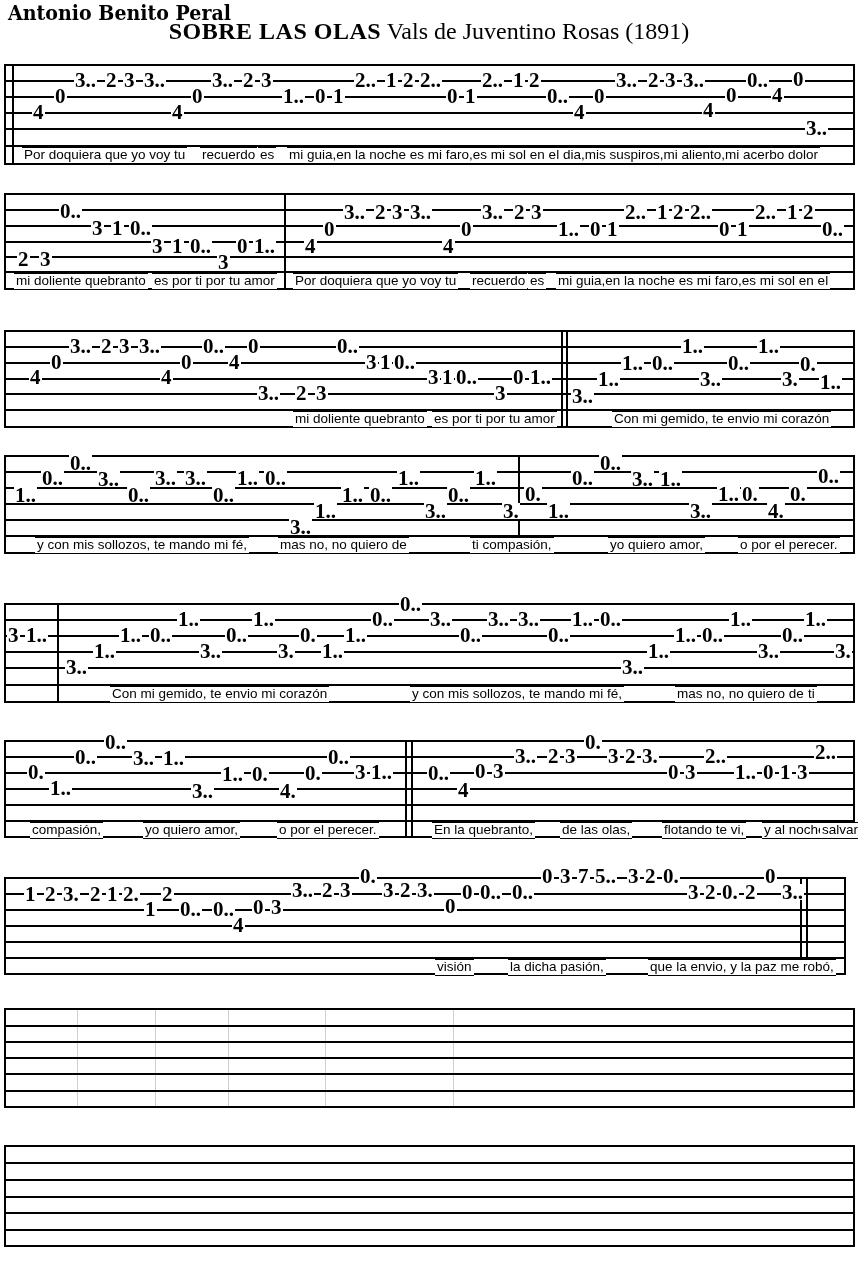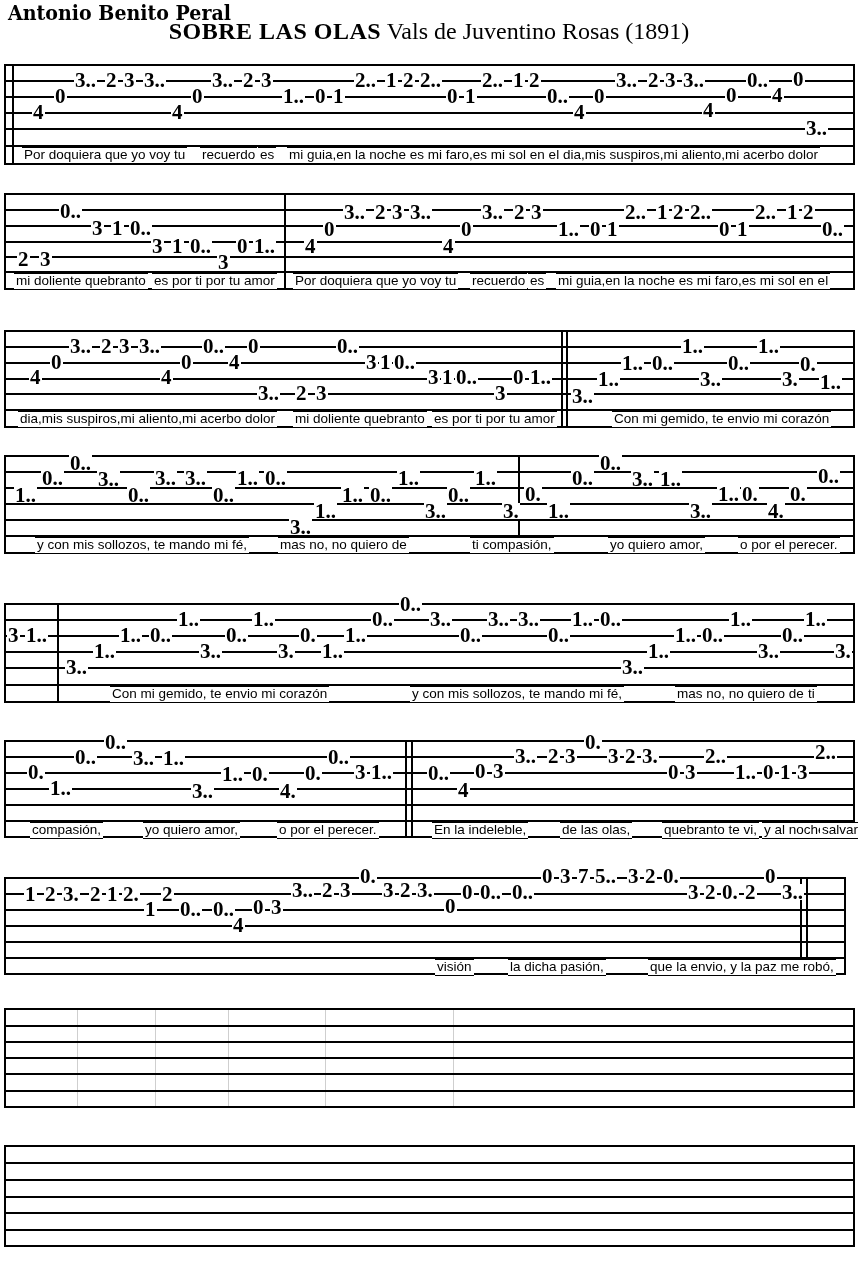--- a/index.html
+++ b/index.html
@@ -176,21 +176,20 @@
         <div class="note" style="left: 597px; top: 371px;">1..</div>
         <div class="note" style="left: 621px; top: 355px;">1..</div>
         <div class="note" style="left: 651px; top: 355px;">0..</div>
         <div class="note" style="left: 681px; top: 338px;">1..</div>
         <div class="note" style="left: 699px; top: 371px;">3..</div>
         <div class="note" style="left: 727px; top: 355px;">0..</div>
         <div class="note" style="left: 757px; top: 338px;">1..</div>
         <div class="note" style="left: 781px; top: 371px;">3.</div>
         <div class="note" style="left: 799px; top: 356px;">0.</div>
         <div class="note" style="left: 819px; top: 374px;">1..</div>
-        <div class="lyric" style="left: 18px; top: 411px;">dia,mis suspiros,mi aliento,mi acerbo dolor</div>
         <div class="lyric" style="left: 293px; top: 411px;">mi doliente quebranto</div>
         <div class="lyric" style="left: 432px; top: 411px;">es por ti por tu amor</div>
         <div class="lyric" style="left: 612px; top: 411px;">Con mi gemido, te envio mi corazón</div>
       </div>
       <div class="sys">
         <div class="staff-line" style="left: 4px; top: 455px; width: 851px;"></div>
         <div class="staff-line" style="left: 4px; top: 471px; width: 851px;"></div>
         <div class="staff-line" style="left: 4px; top: 487px; width: 851px;"></div>
         <div class="staff-line" style="left: 4px; top: 503px; width: 851px;"></div>
         <div class="staff-line" style="left: 4px; top: 519px; width: 851px;"></div>
@@ -325,23 +324,23 @@
         <div class="note" style="left: 684px; top: 764px;">3</div>
         <div class="note" style="left: 704px; top: 748px;">2..</div>
         <div class="note" style="left: 734px; top: 764px;">1..</div>
         <div class="note" style="left: 762px; top: 764px;">0</div>
         <div class="note" style="left: 779px; top: 764px;">1</div>
         <div class="note" style="left: 796px; top: 764px;">3</div>
         <div class="note" style="left: 814px; top: 744px;">2..</div>
         <div class="lyric" style="left: 30px; top: 822px;">compasión,</div>
         <div class="lyric" style="left: 143px; top: 822px;">yo quiero amor,</div>
         <div class="lyric" style="left: 277px; top: 822px;">o por el perecer.</div>
-        <div class="lyric" style="left: 432px; top: 822px;">En la indeleble,</div>
+        <div class="lyric" style="left: 432px; top: 822px;">En la quebranto,</div>
         <div class="lyric" style="left: 560px; top: 822px;">de las olas,</div>
-        <div class="lyric" style="left: 662px; top: 822px;">quebranto te vi,</div>
+        <div class="lyric" style="left: 662px; top: 822px;">flotando te vi,</div>
         <div class="lyric" style="left: 762px; top: 822px;">y al noche a</div>
         <div class="lyric" style="left: 820px; top: 822px;">salvar,</div>
       </div>
       <div class="sys">
         <div class="staff-line" style="left: 4px; top: 877px; width: 842px;"></div>
         <div class="staff-line" style="left: 4px; top: 893px; width: 842px;"></div>
         <div class="staff-line" style="left: 4px; top: 909px; width: 842px;"></div>
         <div class="staff-line" style="left: 4px; top: 925px; width: 842px;"></div>
         <div class="staff-line" style="left: 4px; top: 941px; width: 842px;"></div>
         <div class="staff-line" style="left: 4px; top: 957px; width: 842px;"></div>

